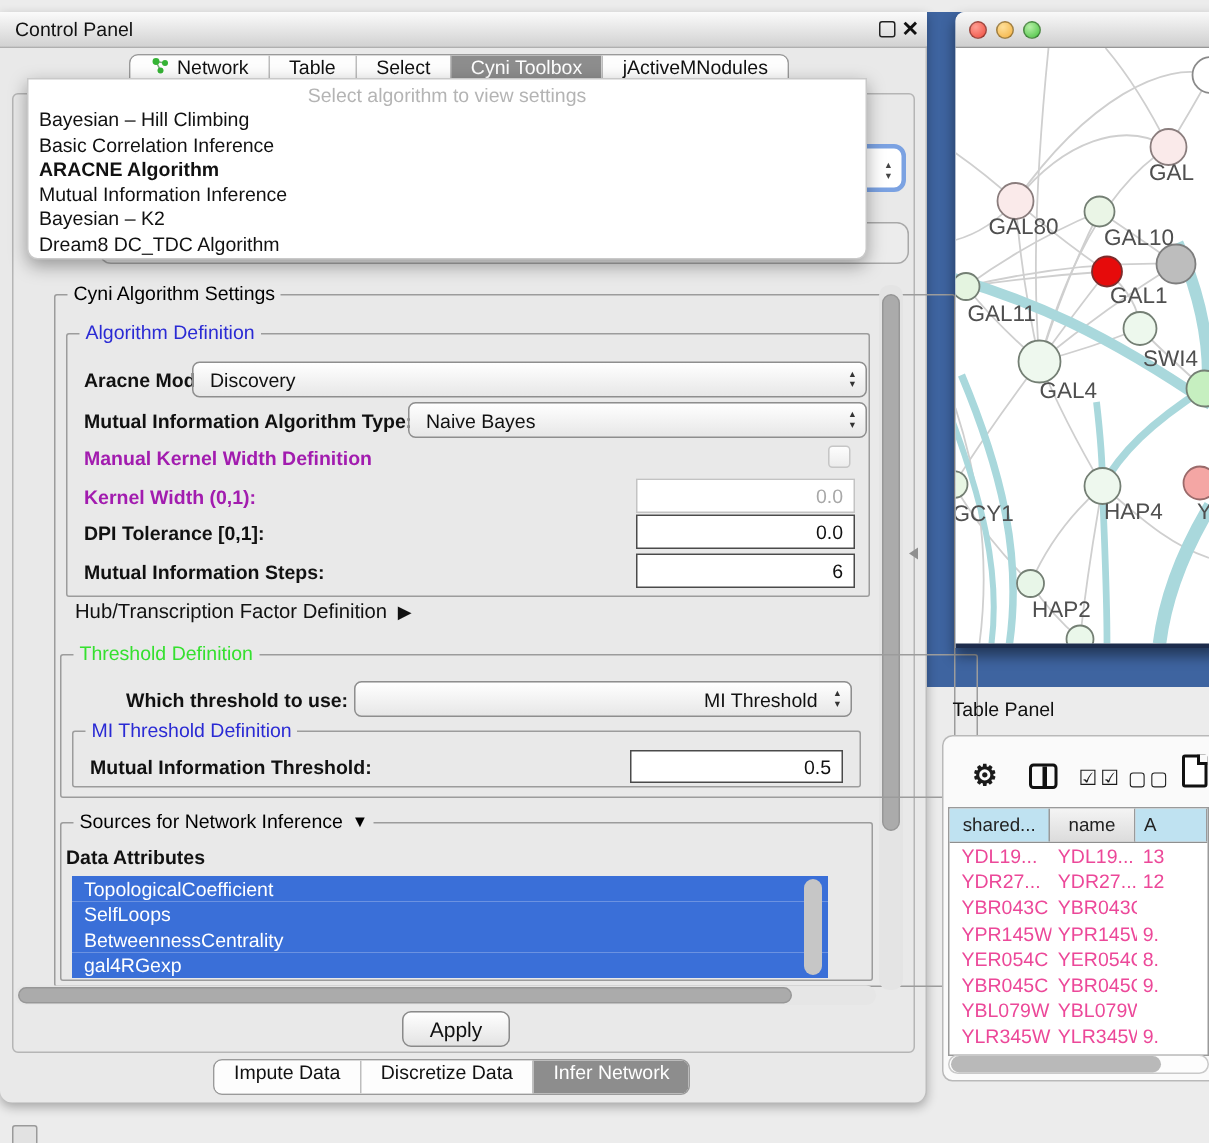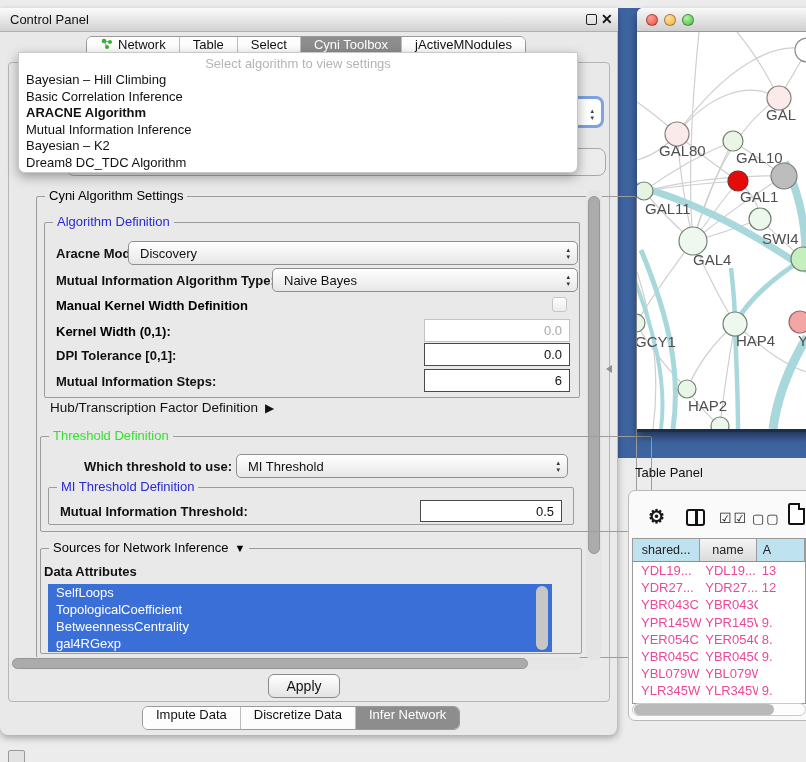--- a/index.html
+++ b/index.html
@@ -32,21 +32,21 @@
              border:1px solid #b5b5b5; border-radius:4px; }
 
   
   .grp { position:absolute; border:1px solid #9c9c9c; border-radius:2px; }
   .grp-title { position:absolute; top:-9px; left:8px; background:#e9e9e9; padding:0 4px;
                font-size:13px; white-space:nowrap; }
   .t-blue { color:#2a2ad4; }
   .t-green { color:#35e02f; }
 
   .lbl { position:absolute; font-size:13px; font-weight:bold; color:#111; white-space:nowrap; }
-  .lbl.dis { color:#000000; }
+  .lbl.dis { color:#a21caf; }
 
   .field { position:absolute; border:1px solid #4a4a4a; background:#fff; font-size:13px;
            color:#111; text-align:right; padding:3px 7px 0 4px; }
   .field.dis { border-color:#c3c3c3; color:#a8a8a8; }
 
   .combo { position:absolute; display:flex; align-items:center; height:24px;
            border:1px solid #8e8e8e; border-radius:5px;
            background:linear-gradient(#ffffff,#e7e7e7); font-size:13px; color:#111;
            padding:0 22px 0 11px; }
   .combo .arrows { position:absolute; right:7px; top:4px; font-size:7px; line-height:7px;
@@ -219,40 +219,40 @@
 
   <div class="abs" style="left:50px; top:400px; font-size:13.5px; color:#111; display:flex; align-items:center; gap:7px;">
     <span>Hub/Transcription Factor Definition</span>
     <span style="font-size:12px;">▶</span>
   </div>
 
   <div class="grp" style="left:40px; top:436px; width:612px; height:96px;">
     <span class="grp-title t-green">Threshold Definition</span>
   </div>
   <div class="lbl" style="left:84px; top:459px;">Which threshold to use:</div>
-  <div class="combo" style="left:236px; top:454px; width:332px;">
+  <div class="combo" style="left:236px; top:454px; width:332px;justify-content:flex-end;">
     <span>MI Threshold</span>
     <span class="arrows">▴<br>▾</span>
   </div>
   <div class="grp" style="left:48px; top:487px; width:526px; height:38px;">
     <span class="grp-title t-blue">MI Threshold Definition</span>
   </div>
   <div class="lbl" style="left:60px; top:504px;">Mutual Information Threshold:</div>
   <div class="field" style="left:420px; top:500px; width:142px; height:22px;">0.5</div>
 
   <div class="grp" style="left:40px; top:548px; width:542px; height:106px;">
     <span class="grp-title" style="display:flex; gap:6px; align-items:center;">
       <span>Sources for Network Inference</span>
       <span style="font-size:11px;">▼</span>
     </span>
   </div>
   <div class="lbl" style="left:44px; top:564px;">Data Attributes</div>
   <div class="abs attr-list">
+    <div class="attr-item">TopologicalCoefficient</div>
     <div class="attr-item">SelfLoops</div>
-    <div class="attr-item">TopologicalCoefficient</div>
     <div class="attr-item">BetweennessCentrality</div>
     <div class="attr-item">gal4RGexp</div>
   </div>
   <div class="abs" style="left:536px; top:586px; width:12px; height:64px; background:#c6c6c6; border-radius:6px;"></div>
 
   <div class="abs" style="left:10px; top:657px; width:574px; height:13px; background:#e6e6e6; border-radius:7px;"></div>
   <div class="abs sb-thumb" style="left:12px; top:658px; width:516px; height:11px;"></div>
 
   <div class="btn" style="left:268px; top:674px; width:72px; height:24px;">
     <span>Apply</span>

